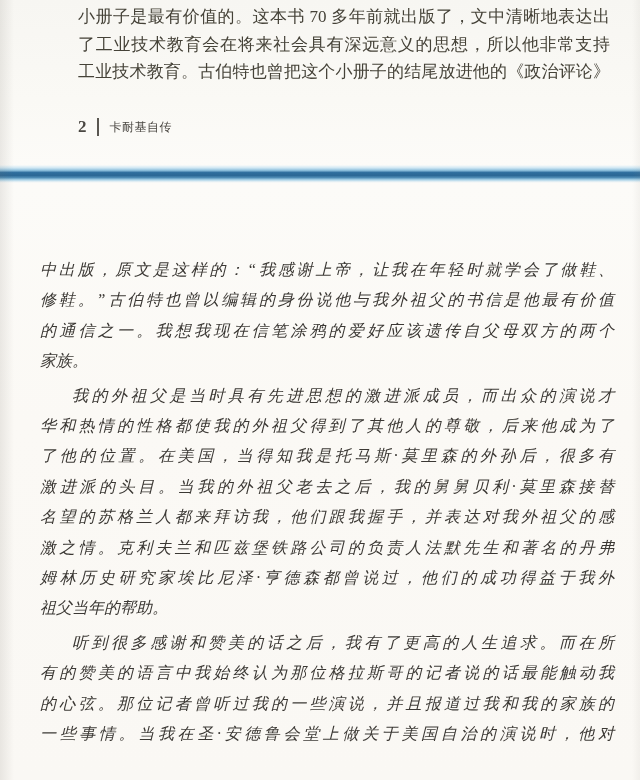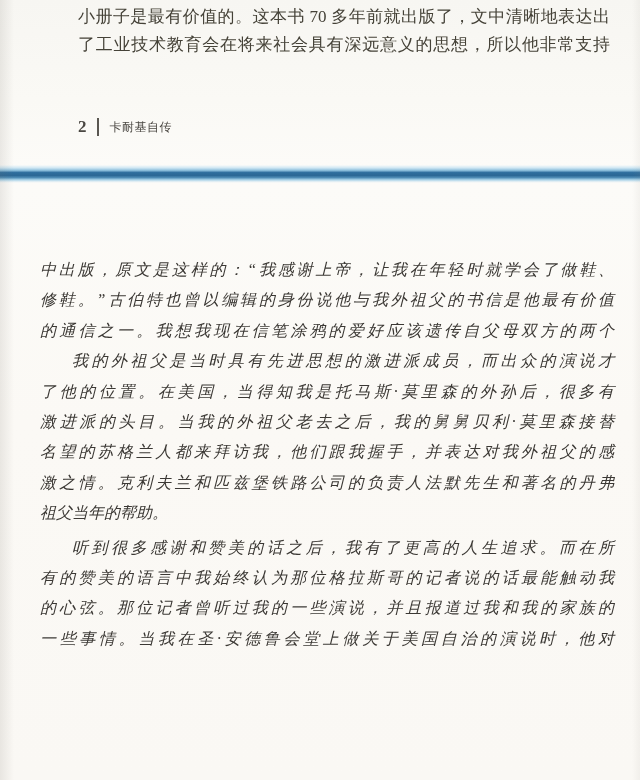--- a/index.html
+++ b/index.html
@@ -94,41 +94,45 @@
   }
 </style>
 </head>
 <body>
 
 <div class="prev-page">
   <div class="prev-text">
 
   <div class="jline">小册子是最有价值的。这本书 70 多年前就出版了，文中清晰地表达出</div>
       <div class="jline">了工业技术教育会在将来社会具有深远意义的思想，所以他非常支持</div>
+      <div class="jline">工业技术教育。古伯特也曾把这个小册子的结尾放进他的《政治评论》</div>
     </div>
   <div class="prev-footer">
     <span class="pagenum">2</span>
     <span class="rule"></span>
     <span class="booktitle">卡耐基自传</span>
   </div>
 </div>
 
 <div class="edge-band"></div>
 
 <div class="cur-page">
   <div class="cur-text">
 
   <div class="jline">中出版，原文是这样的：“我感谢上帝，让我在年轻时就学会了做鞋、</div>
       <div class="jline">修鞋。”古伯特也曾以编辑的身份说他与我外祖父的书信是他最有价值</div>
       <div class="jline">的通信之一。我想我现在信笔涂鸦的爱好应该遗传自父母双方的两个</div>
+      <div class="jline para-end">家族。</div>
       <div class="jline indent">我的外祖父是当时具有先进思想的激进派成员，而出众的演说才</div>
+      <div class="jline">华和热情的性格都使我的外祖父得到了其他人的尊敬，后来他成为了</div>
       <div class="jline">了他的位置。在美国，当得知我是托马斯·莫里森的外孙后，很多有</div>
       <div class="jline">激进派的头目。当我的外祖父老去之后，我的舅舅贝利·莫里森接替</div>
       <div class="jline">名望的苏格兰人都来拜访我，他们跟我握手，并表达对我外祖父的感</div>
       <div class="jline">激之情。克利夫兰和匹兹堡铁路公司的负责人法默先生和著名的丹弗</div>
+      <div class="jline">姆林历史研究家埃比尼泽·亨德森都曾说过，他们的成功得益于我外</div>
       <div class="jline para-end">祖父当年的帮助。</div>
       <div class="jline indent">听到很多感谢和赞美的话之后，我有了更高的人生追求。而在所</div>
       <div class="jline">有的赞美的语言中我始终认为那位格拉斯哥的记者说的话最能触动我</div>
       <div class="jline">的心弦。那位记者曾听过我的一些演说，并且报道过我和我的家族的</div>
       <div class="jline">一些事情。当我在圣·安德鲁会堂上做关于美国自治的演说时，他对</div>
     </div>
 </div>
 
 <div class="left-shadow"></div>
 <div class="right-shadow"></div>

